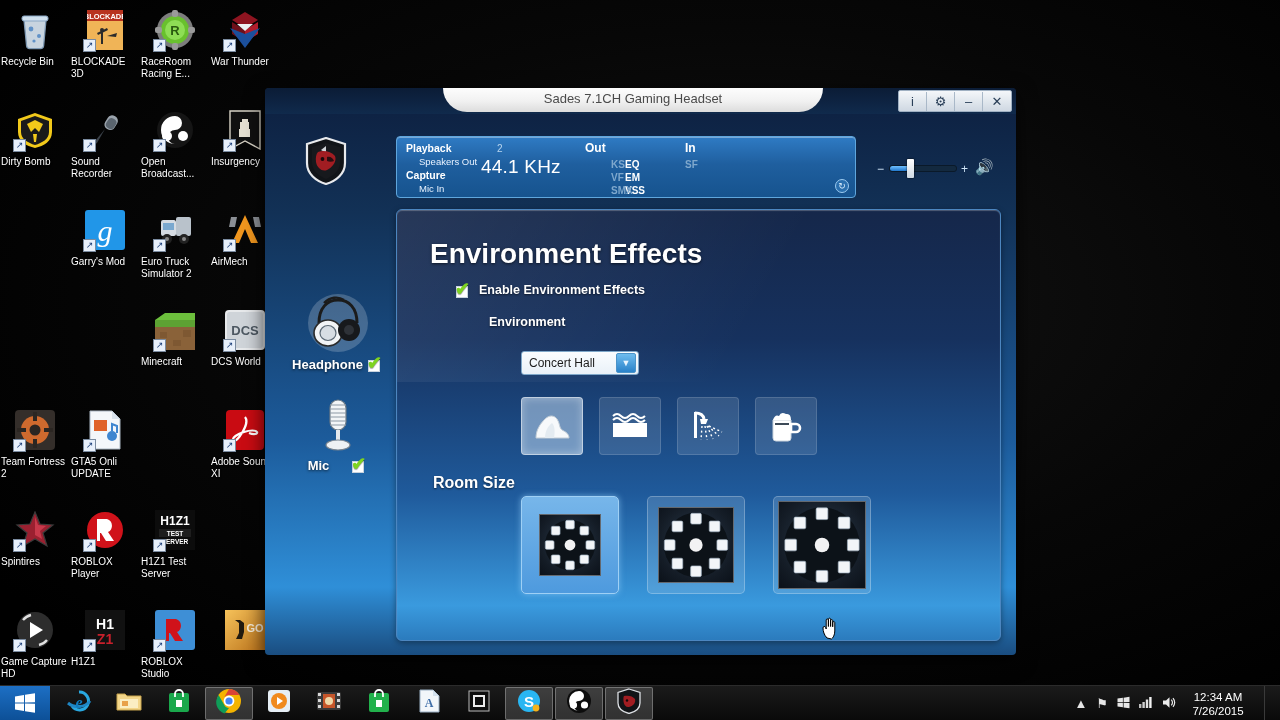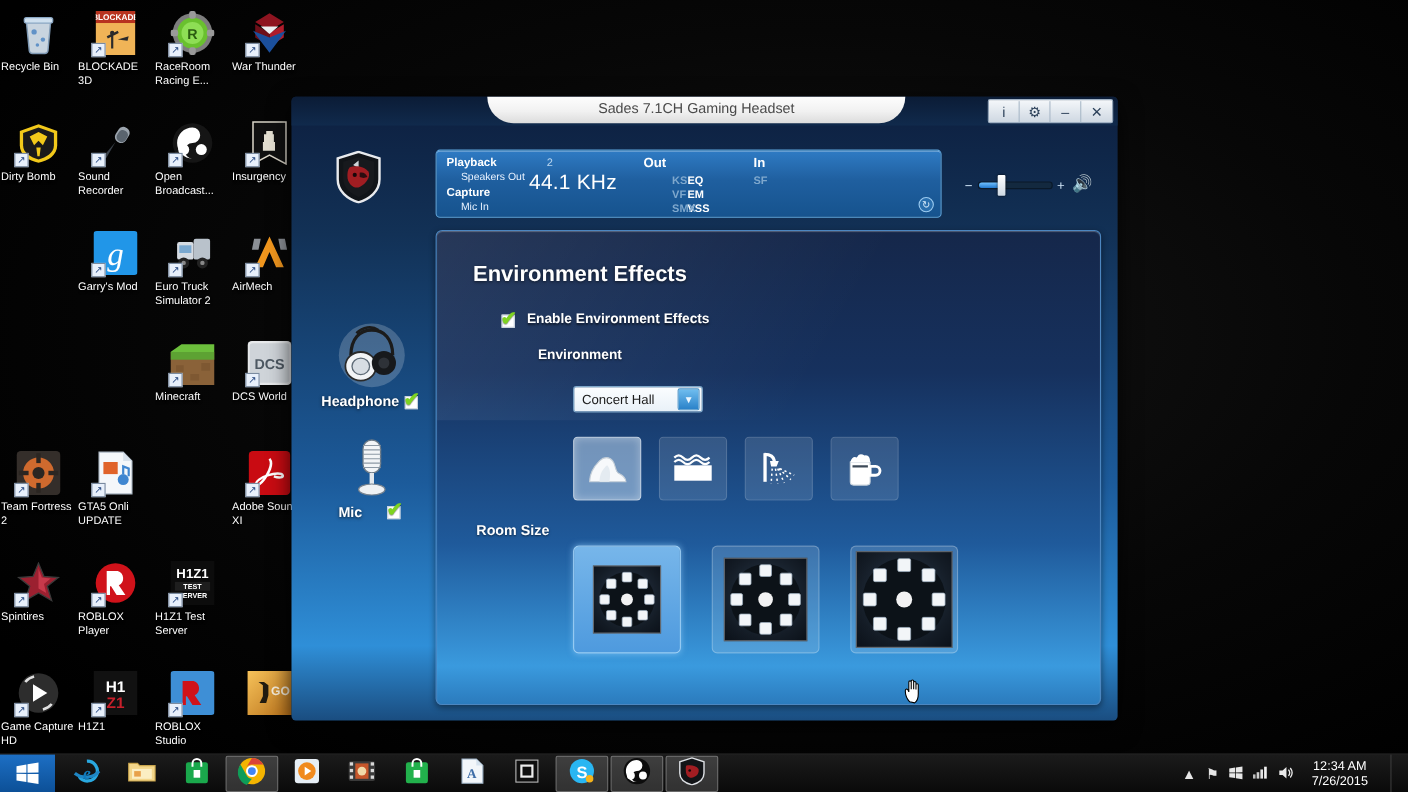--- a/index.html
+++ b/index.html
@@ -123,21 +123,21 @@
     box-shadow: inset 0 1px 1px rgba(255,255,255,.25), 0 2px 6px rgba(0,0,0,.4);
     overflow: hidden;
   }
   #panel-gloss {
     position: absolute; left: 0; top: 0; width: 100%; height: 40%;
     background: linear-gradient(120deg, rgba(255,255,255,.08), rgba(255,255,255,0) 60%);
     pointer-events: none;
   }
   #page-title {
     position: absolute; left: 33px; top: 28px;
-    font-size: 20px; font-weight: bold; color: #ffffff;
+    font-size: 28px; font-weight: bold; color: #ffffff;
     text-shadow: 0 1px 3px rgba(0,0,0,.6);
   }
   #xear-logo { position: absolute; right: 12px; top: 12px; width: 100px; height: 50px; text-align: right; }
   #xear-word { font-size: 30px; font-weight: bold; color: #fff; letter-spacing: -1px; line-height: 30px;
     text-shadow: 0 2px 3px rgba(0,0,0,.7); }
   #xear-tm { font-size: 8px; vertical-align: super; }
   #xear-sub { font-size: 11px; color: #dfeaf5; margin-top: -2px; }
   #xear-em { display: inline-block; background:#d7e3ee; color:#18314f; font-size:8.5px;
     font-weight: bold; padding: 0 3px; border-radius: 2px; margin-left: 3px; }
 
@@ -177,21 +177,21 @@
     background: rgba(255,255,255,.12);
     border: 1px solid rgba(255,255,255,.14);
     display: flex; align-items: center; justify-content: center;
   }
   .preset.selected {
     background: rgba(190,215,240,.55);
     border: 1px solid rgba(255,255,255,.55);
     box-shadow: inset 0 0 8px rgba(255,255,255,.35);
   }
 
-  #roomsize-label { position: absolute; left: 36px; top: 264px; font-size: 13px; font-weight: bold; color:#fff;
+  #roomsize-label { position: absolute; left: 36px; top: 264px; font-size: 16px; font-weight: bold; color:#fff;
     text-shadow: 0 1px 2px rgba(0,0,0,.6); }
 
   #roomsizes { position: absolute; left: 124px; top: 286px; display: flex; gap: 28px; }
   .room {
     width: 98px; height: 98px; border-radius: 5px;
     background: rgba(200,220,240,.18);
     border: 1px solid rgba(255,255,255,.25);
     display: flex; align-items: center; justify-content: center;
     position: relative;
   }
@@ -659,21 +659,21 @@
           <line x1="14" y1="9" x2="30" y2="9"></line>
             <line x1="14" y1="13" x2="30" y2="13"></line>
           <line x1="14" y1="17" x2="30" y2="17"></line>
             <line x1="14" y1="21" x2="30" y2="21"></line>
           <line x1="14" y1="25" x2="30" y2="25"></line>
             <line x1="14" y1="29" x2="30" y2="29"></line>
         </g>
         <rect x="20" y="34" width="4" height="10" fill="#e3e8ed"></rect>
         <ellipse cx="22" cy="49" rx="12" ry="5" fill="#eef1f4" stroke="#77838f" stroke-width="1.1"></ellipse>
       </svg>
-      <div style="display:flex; gap:22px; margin-top:2px;">
+      <div style="display:flex; align-items:center; gap:22px; margin-top:2px;">
         <span class="dev-label">Mic</span>
         <span class="checkmark">
           <span class="box"></span>
             <span class="tick">✔</span>
         </span>
       </div>
     </div>
   </div>
 
   <div id="content-panel">

